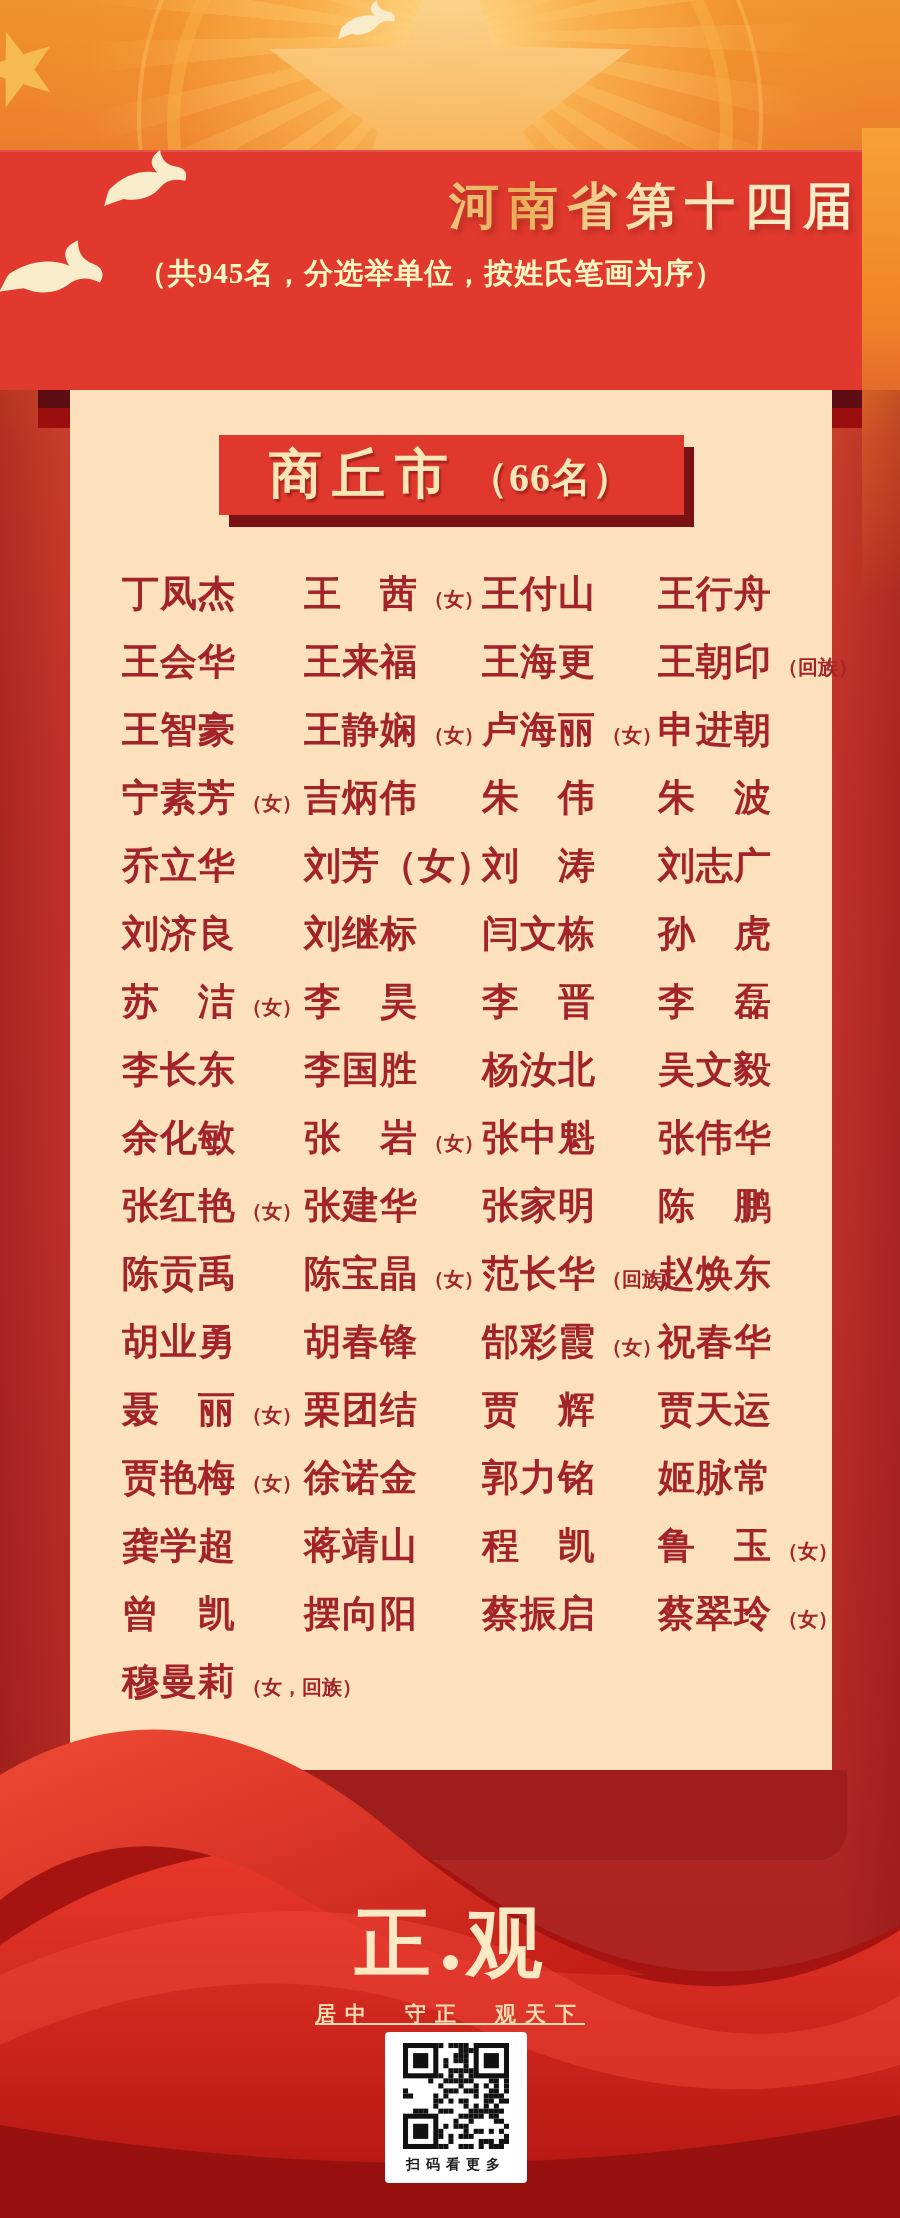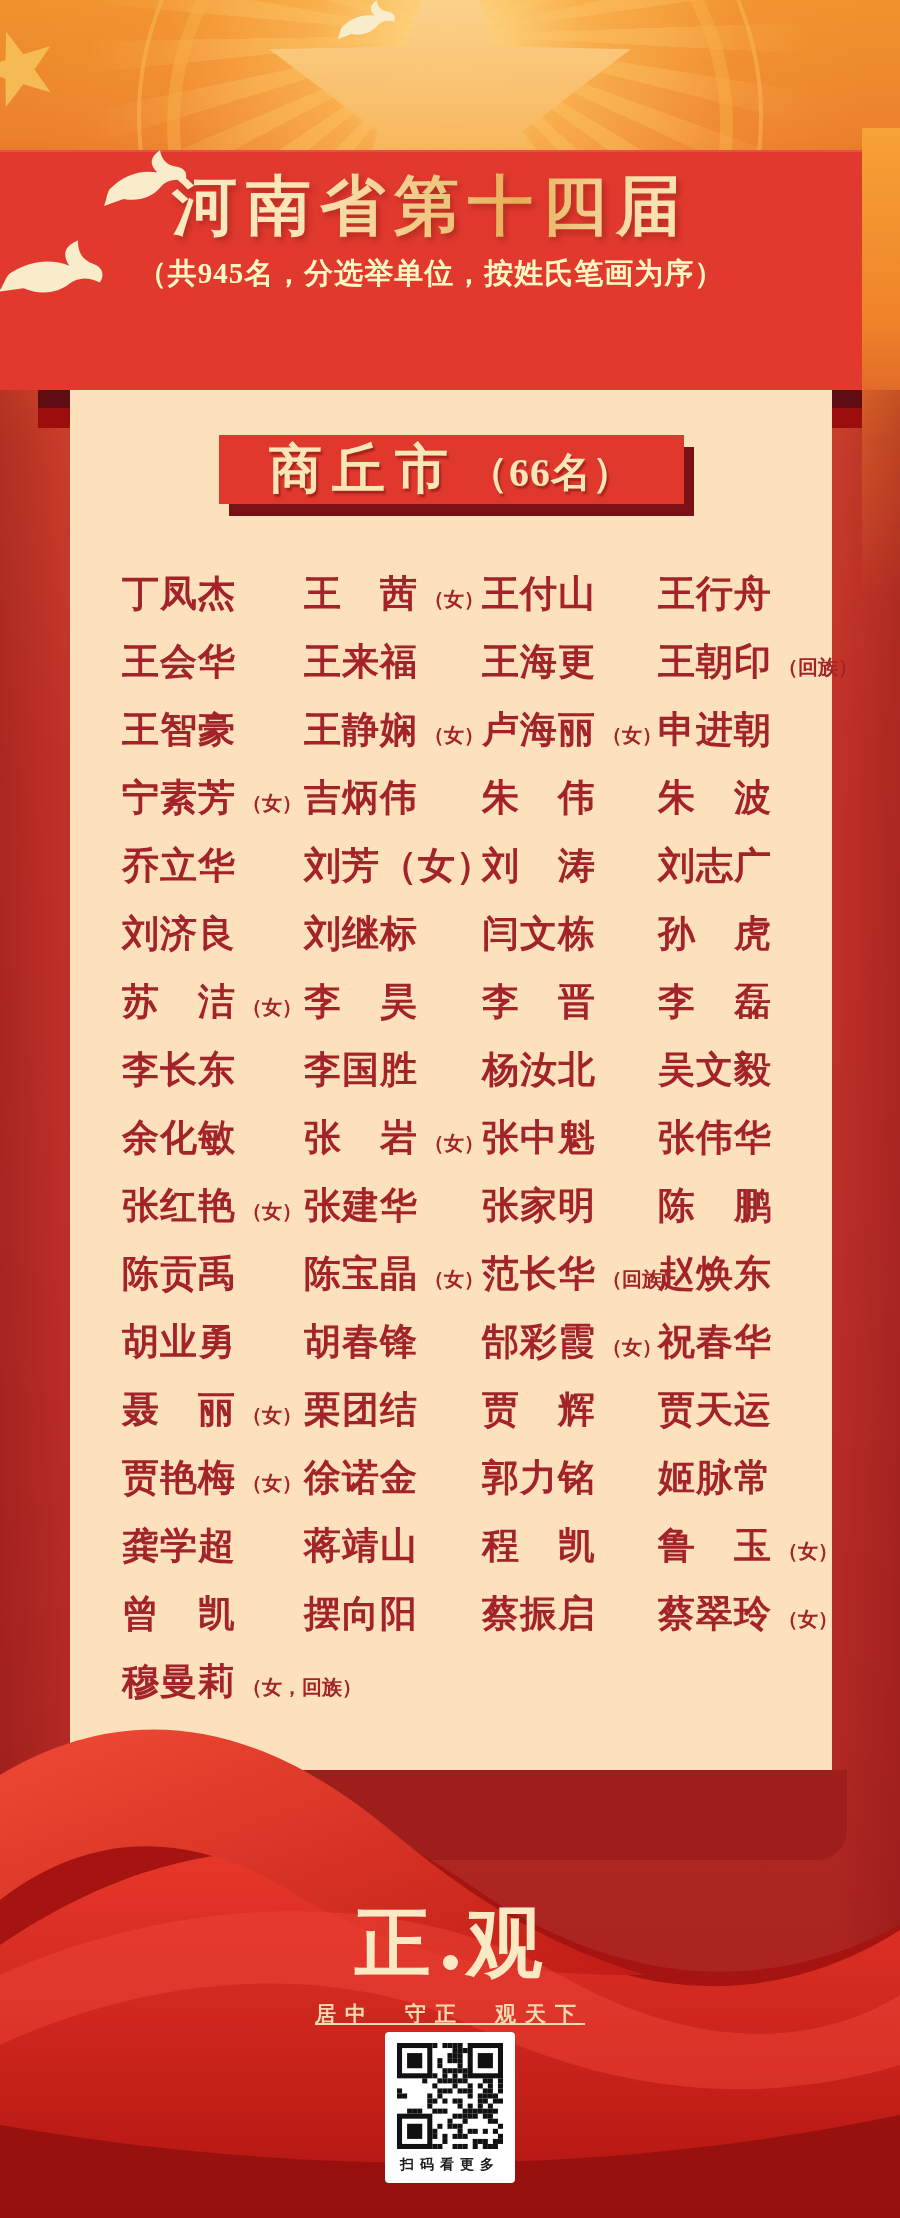--- a/index.html
+++ b/index.html
@@ -21,51 +21,51 @@
     background:linear-gradient(180deg,#f6a236 0%,#ef8229 42%,#d85a2b 66%,rgba(198,58,40,0) 100%);}
   .side-shade{left:0;top:390px;width:100%;height:1828px;pointer-events:none;
     background:linear-gradient(90deg,rgba(118,14,12,.28) 0px,rgba(118,14,12,0) 64px,rgba(118,14,12,0) 836px,rgba(118,14,12,.28) 900px);}
   
   .band{left:0;top:150px;width:862px;height:240px;background:#e2392f;z-index:2;
     box-shadow:inset 0 2px 0 rgba(255,255,255,.12);}
   .t1,.t2{text-align:center;font-weight:900;
     background:linear-gradient(92deg,#fdf0cf 0%,#fbe6b7 34%,#eec47c 52%,#e6ae55 60%,#f7e0ae 74%,#fdf0cf 100%);
     -webkit-background-clip:text;background-clip:text;color:transparent;
     filter:drop-shadow(3px 4px 3px rgba(128,25,10,.45));}
-  .t1{margin-top:13px;font-size:65px;line-height:86px;letter-spacing:9px;}
+  .t1{margin-top:13px;font-size:50px;line-height:86px;letter-spacing:9px;text-align:right;}
   .t2{font-size:69px;line-height:84px;letter-spacing:2px;}
   .sub{margin-top:5px;text-align:center;font-size:29px;font-weight:700;color:#fef9c3;letter-spacing:1px;}
   .fold{width:32px;height:38px;top:390px;z-index:1;}
   .fold-l{left:38px;}.fold-r{left:830px;}
   .fold .f-top{width:100%;height:18px;background:#5e0d12;}
   .fold .f-bot{width:100%;height:20px;background:#9c0e0e;}
   
   .panel{left:70px;top:390px;width:762px;height:1455px;background:#fce1bc;z-index:2;border-radius:0 0 26px 26px;}
   .panel::after{content:"";position:absolute;z-index:-1;left:40px;right:-15px;bottom:-15px;height:90px;
     background:#9e1e1b;border-radius:0 0 30px 30px;}
-  .hdr{position:relative;width:465px;height:69px;margin:45px auto 0;background:#e1382e;
+  .hdr{position:relative;width:465px;height:80px;margin:45px auto 0;background:#e1382e;
     box-shadow:10px 12px 0 #7a1114;display:flex;align-items:center;justify-content:center;}
   .city{font-size:53px;font-weight:900;color:#f9e6b6;letter-spacing:10px;text-shadow:2px 3px 2px rgba(110,15,10,.5);}
   .cnt{font-size:40px;font-weight:900;color:#f9e6b6;letter-spacing:1px;margin-left:10px;padding-top:5px;
     text-shadow:2px 3px 2px rgba(110,15,10,.5);}
   .names{position:absolute;left:52px;top:170px;width:716px;display:grid;
     grid-template-columns:182px 178px 176px 1fr;grid-auto-rows:68px;}
   .cell{display:flex;align-items:baseline;align-self:center;overflow:visible;}
   .nm{font-size:37px;line-height:44px;font-weight:700;color:#a3232a;white-space:pre;letter-spacing:1px;}
   .tg{font-size:20px;font-weight:700;color:#a3232a;margin-left:6px;white-space:pre;letter-spacing:0;}
   
   .drape{left:0;top:1645px;z-index:3;}
   .footer-el{z-index:4;}
   .logo{left:0;top:1902px;width:100%;display:flex;align-items:flex-end;justify-content:center;
     font-family:"Liberation Sans","DejaVu Sans",sans-serif;font-weight:900;font-size:76px;line-height:82px;
     color:#fbe9c4;letter-spacing:3px;}
   .dot{width:15px;height:15px;border-radius:50%;background:#fbe9c4;margin:0 9px 14px;}
   .slogan{left:0;top:2000px;width:100%;text-align:center;font-family:"Liberation Sans","DejaVu Sans",sans-serif;
     font-size:21px;font-weight:700;color:#f2dbb0;letter-spacing:9px;text-decoration:underline;}
-  .qr-card{left:385px;top:2032px;width:130px;height:151px;background:#ffffff;border-radius:4px;
+  .qr-card{left:385px;top:2032px;width:142px;height:151px;background:#ffffff;border-radius:4px;
     display:flex;flex-direction:column;align-items:center;}
   .qr-card svg{margin-top:11px;}
   .qr-cap{margin-top:7px;font-family:"Liberation Sans","DejaVu Sans",sans-serif;font-size:14px;font-weight:700;
     color:#1c1c1c;letter-spacing:6px;white-space:nowrap;}
 </style>
 </head>
 <body>
 
 <div class="page">
 

